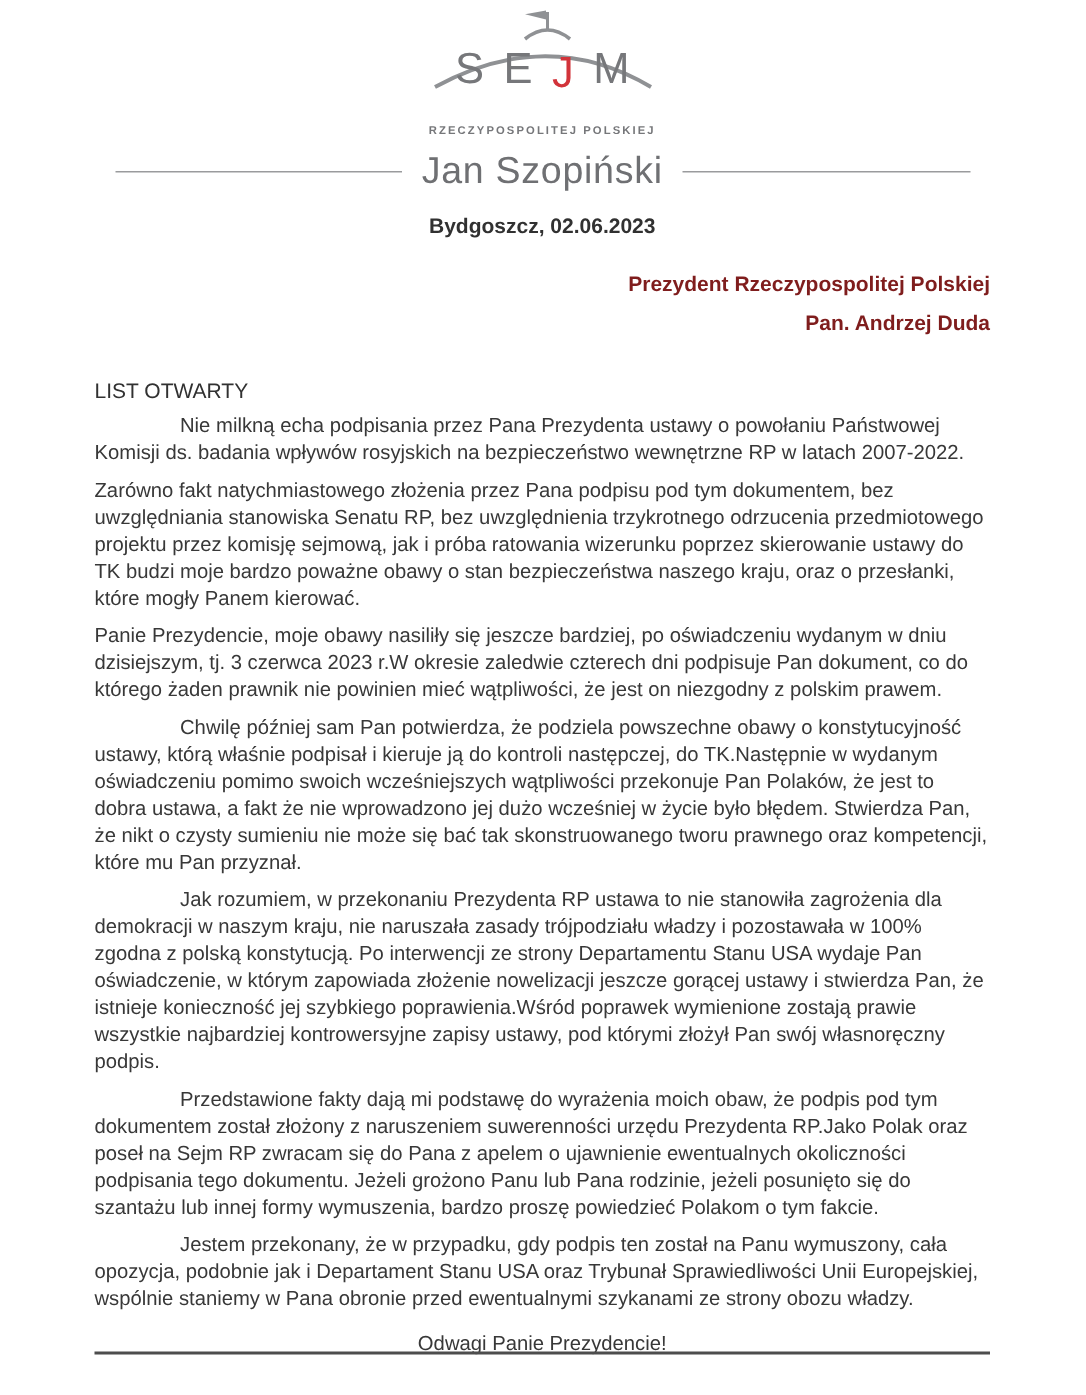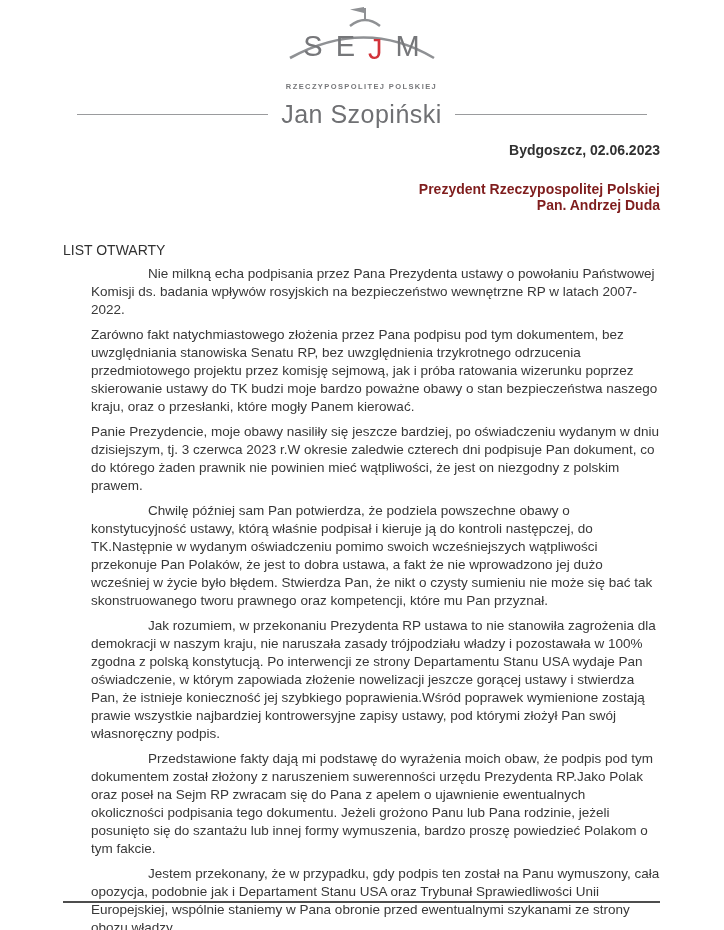--- a/index.html
+++ b/index.html
@@ -64,50 +64,50 @@
     font-size: 25px;
     font-weight: 400;
     color: #6f7073;
     letter-spacing: 0.5px;
     white-space: nowrap;
   }
 
   
   .date-line {
     margin-top: 13px;
-    text-align: right;
+    text-align: center;
     font-size: 14px;
     font-weight: 700;
     color: #313131;
   }
   .addressee {
     margin-top: 23px;
     text-align: right;
     font-size: 14px;
     font-weight: 700;
     color: #7f1d1d;
   }
   .addressee .line1 { display: block; }
-  .addressee .line2 { display: block; }
+  .addressee .line2 { display: block; margin-top: 10px; }
 
   
   .letter-title {
     margin-top: 29px;
     text-align: left;
     font-size: 14px;
     font-weight: 400;
     color: #313131;
   }
   .letter-body {
     margin-top: 7px;
     font-size: 13.5px;
     line-height: 18px;
     color: #383838;
   }
-  .letter-body p { margin-top: 7px; margin-left: 28px; }
+  .letter-body p { margin-top: 7px; }
   .letter-body p.indent { text-indent: 57px; }
   .closing {
     margin-top: 13px;
     text-align: center;
     font-size: 13.5px;
     color: #383838;
   }
 
   
   .footer-rule {
@@ -176,16 +176,17 @@
   <div class="letter-body">
     <p class="indent">Nie milkną echa podpisania przez Pana Prezydenta ustawy o powołaniu Państwowej Komisji ds. badania wpływów rosyjskich na bezpieczeństwo wewnętrzne RP w latach 2007-2022.</p>
     <p>Zarówno fakt natychmiastowego złożenia przez Pana podpisu pod tym dokumentem, bez uwzględniania stanowiska Senatu RP, bez uwzględnienia trzykrotnego odrzucenia przedmiotowego projektu przez komisję sejmową, jak i próba ratowania wizerunku poprzez skierowanie ustawy do TK budzi moje bardzo poważne obawy o stan bezpieczeństwa naszego kraju, oraz o przesłanki, które mogły Panem kierować.</p>
     <p>Panie Prezydencie, moje obawy nasiliły się jeszcze bardziej, po oświadczeniu wydanym w dniu dzisiejszym, tj. 3 czerwca 2023 r.W okresie zaledwie czterech dni podpisuje Pan dokument, co do którego żaden prawnik nie powinien mieć wątpliwości, że jest on niezgodny z polskim prawem.</p>
     <p class="indent">Chwilę później sam Pan potwierdza, że podziela powszechne obawy o konstytucyjność ustawy, którą właśnie podpisał i kieruje ją do kontroli następczej, do TK.Następnie w wydanym oświadczeniu pomimo swoich wcześniejszych wątpliwości przekonuje Pan Polaków, że jest to dobra ustawa, a fakt że nie wprowadzono jej dużo wcześniej w życie było błędem. Stwierdza Pan, że nikt o czysty sumieniu nie może się bać tak skonstruowanego tworu prawnego oraz kompetencji, które mu Pan przyznał.</p>
     <p class="indent">Jak rozumiem, w przekonaniu Prezydenta RP ustawa to nie stanowiła zagrożenia dla demokracji w naszym kraju, nie naruszała zasady trójpodziału władzy i pozostawała w 100% zgodna z polską konstytucją. Po interwencji ze strony Departamentu Stanu USA wydaje Pan oświadczenie, w którym zapowiada złożenie nowelizacji jeszcze gorącej ustawy i stwierdza Pan, że istnieje konieczność jej szybkiego poprawienia.Wśród poprawek wymienione zostają prawie wszystkie najbardziej kontrowersyjne zapisy ustawy, pod którymi złożył Pan swój własnoręczny podpis.</p>
     <p class="indent">Przedstawione fakty dają mi podstawę do wyrażenia moich obaw, że podpis pod tym dokumentem został złożony z naruszeniem suwerenności urzędu Prezydenta RP.Jako Polak oraz poseł na Sejm RP zwracam się do Pana z apelem o ujawnienie ewentualnych okoliczności podpisania tego dokumentu. Jeżeli grożono Panu lub Pana rodzinie, jeżeli posunięto się do szantażu lub innej formy wymuszenia, bardzo proszę powiedzieć Polakom o tym fakcie.</p>
     <p class="indent">Jestem przekonany, że w przypadku, gdy podpis ten został na Panu wymuszony, cała opozycja, podobnie jak i Departament Stanu USA oraz Trybunał Sprawiedliwości Unii Europejskiej, wspólnie staniemy w Pana obronie przed ewentualnymi szykanami ze strony obozu władzy.</p>
   </div>
 
+  <div class="closing">Odwagi Panie Prezydencie!</div>
 
   <div class="footer-rule"></div>
 
 </div>
 
 </body></html>

